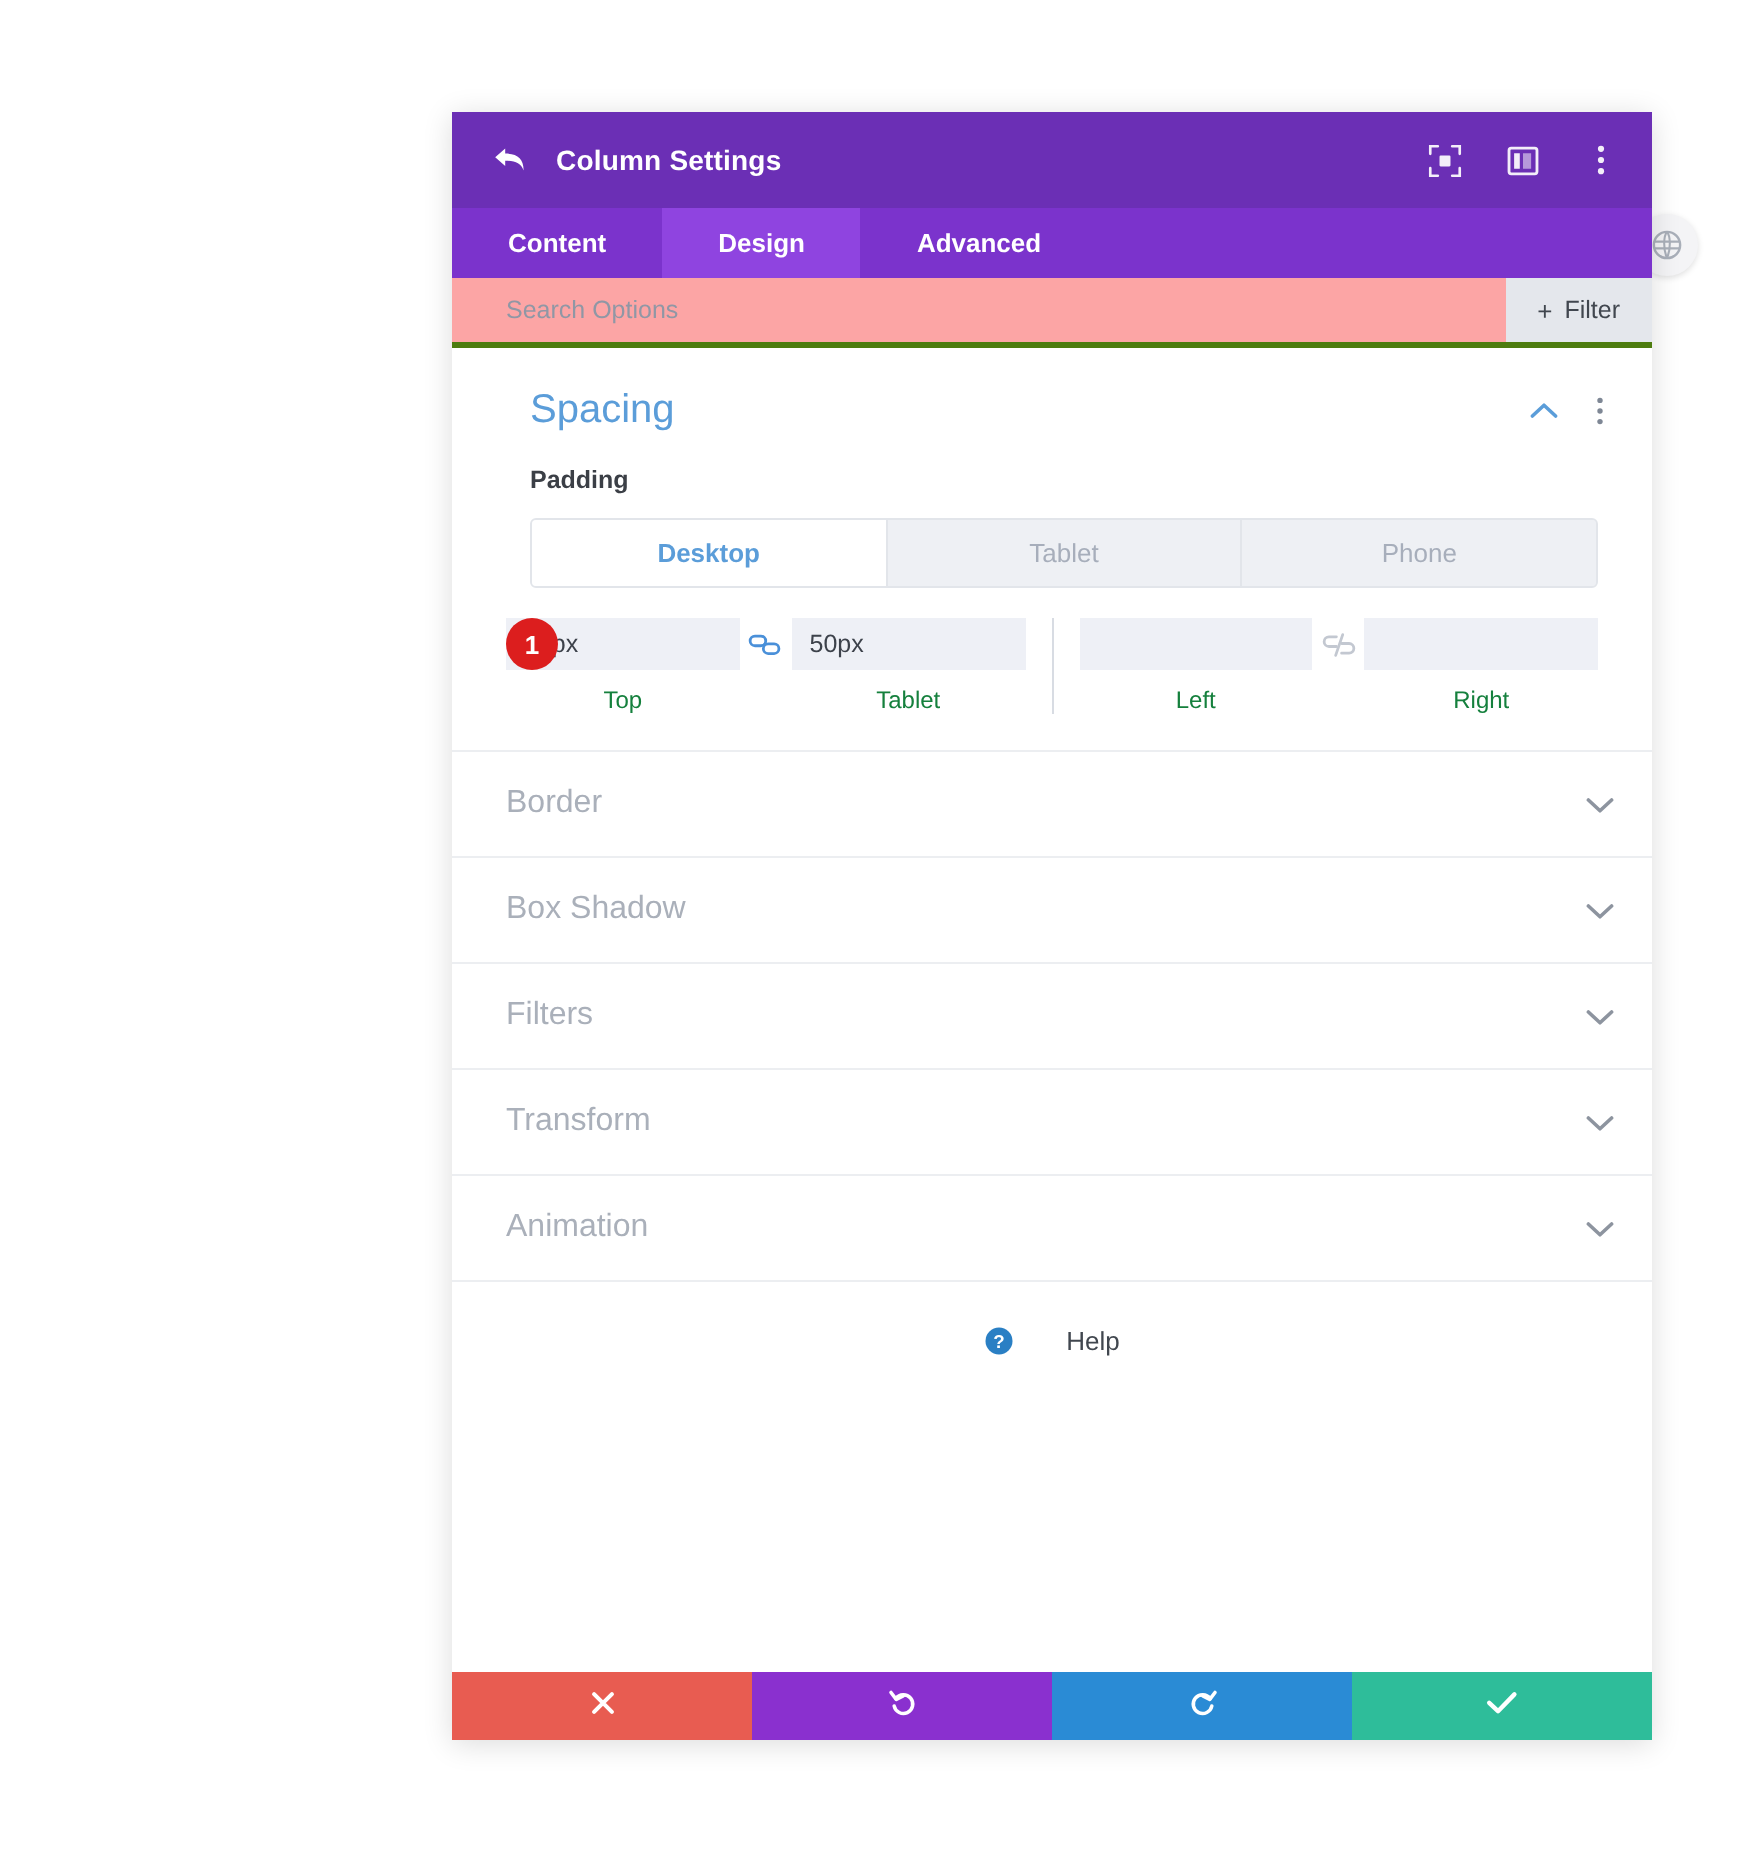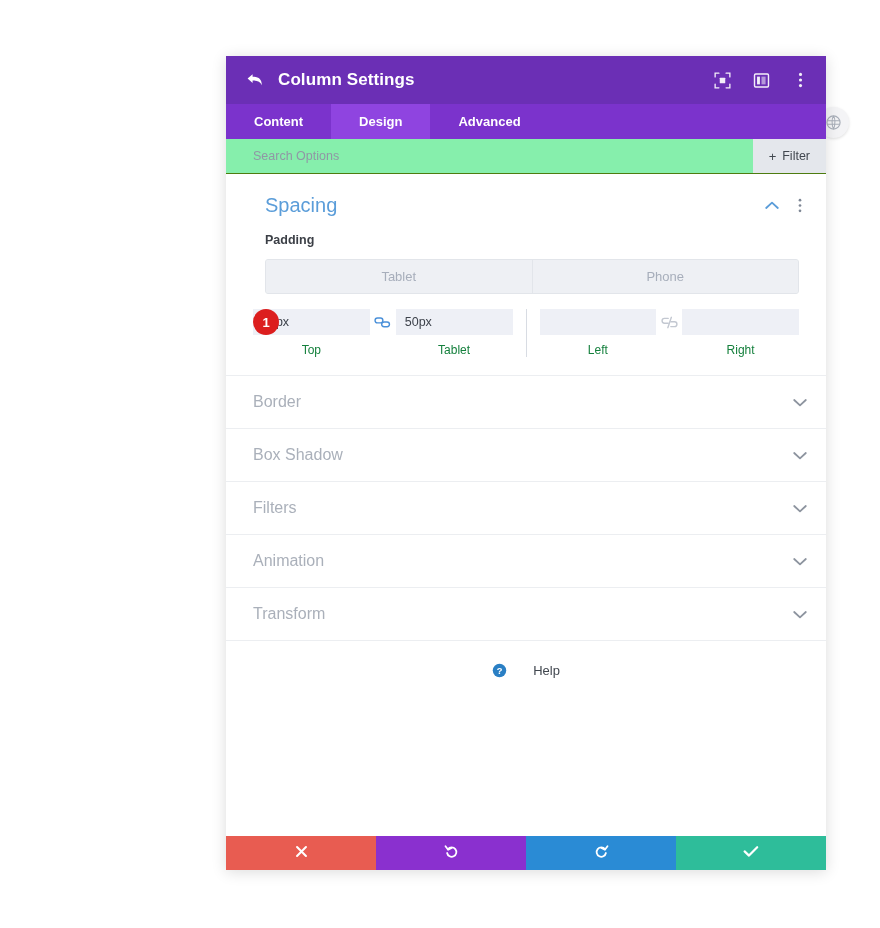--- a/index.html
+++ b/index.html
@@ -63,21 +63,21 @@
     width: 22px;
     height: 22px;
     display: flex;
     align-items: center;
     justify-content: center;
     cursor: pointer;
     margin-right: 12px;
   }
   .panel-title {
     color: #ffffff;
-    font-size: 17px;
+    font-size: 14px;
     font-weight: bold;
     letter-spacing: 0.1px;
     flex: 1 1 auto;
     white-space: nowrap;
   }
   .title-actions {
     display: flex;
     align-items: center;
     gap: 19px;
   }
@@ -108,22 +108,22 @@
     font-size: 13px;
     font-weight: bold;
     cursor: pointer;
     white-space: nowrap;
   }
   .tab.active { background: #8f44e0; }
 
   
   .searchrow {
     height: 35px;
-    background: #86efac;
-    border-bottom: 1px solid #4d7c0f;
+    background: #fca5a5;
+    border-bottom: 3px solid #4d7c0f;
     display: flex;
     align-items: center;
     padding-left: 27px;
     padding-right: 0;
     flex: 0 0 auto;
   }
   .search-input {
     border: none;
     outline: none;
     background: transparent;
@@ -428,20 +428,21 @@
                 <circle cx="2" cy="7.5" r="1.35" fill="#7e8795"></circle>
                 <circle cx="2" cy="12.8" r="1.35" fill="#7e8795"></circle>
               </svg>
             </div>
           </div>
         </div>
 
         <div class="field-label">Padding</div>
 
         <div class="device-tabs">
+          <div class="dev-tab active">Desktop</div>
           <div class="dev-tab">Tablet</div>
           <div class="dev-tab">Phone</div>
         </div>
 
         <div class="pad-wrap">
 
           <div class="badge-one">1</div>
 
           <div class="pad-group">
             <div class="pad-cell">
@@ -502,30 +503,30 @@
       <div class="sec-row">
         <div class="sec-row-title">Filters</div>
         <div class="chev-down">
           <svg width="14" height="9" viewBox="0 0 14 9" aria-hidden="true">
             <path d="M1.2 2 L7 7.4 L12.8 2" fill="none" stroke="#8d949f" stroke-width="1.8" stroke-linecap="round" stroke-linejoin="round"></path>
           </svg>
         </div>
       </div>
 
       <div class="sec-row">
-        <div class="sec-row-title">Animation</div>
+        <div class="sec-row-title">Transform</div>
         <div class="chev-down">
           <svg width="14" height="9" viewBox="0 0 14 9" aria-hidden="true">
             <path d="M1.2 2 L7 7.4 L12.8 2" fill="none" stroke="#8d949f" stroke-width="1.8" stroke-linecap="round" stroke-linejoin="round"></path>
           </svg>
         </div>
       </div>
 
       <div class="sec-row">
-        <div class="sec-row-title">Transform</div>
+        <div class="sec-row-title">Animation</div>
         <div class="chev-down">
           <svg width="14" height="9" viewBox="0 0 14 9" aria-hidden="true">
             <path d="M1.2 2 L7 7.4 L12.8 2" fill="none" stroke="#8d949f" stroke-width="1.8" stroke-linecap="round" stroke-linejoin="round"></path>
           </svg>
         </div>
       </div>
 
       <div class="help-area">
         <div class="help-icon">
           <svg width="15" height="15" viewBox="0 0 16 16" aria-hidden="true">

